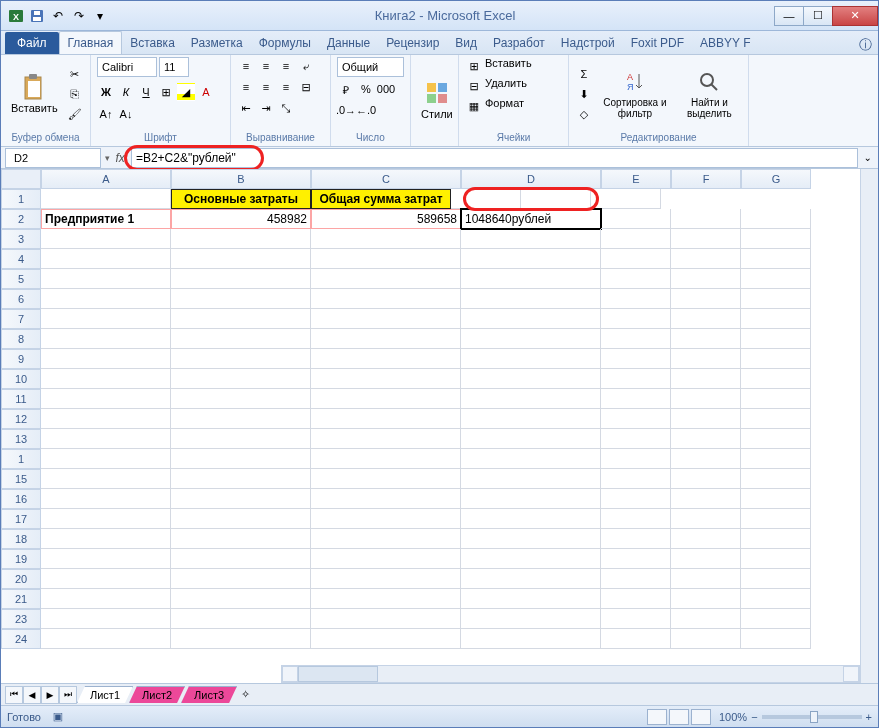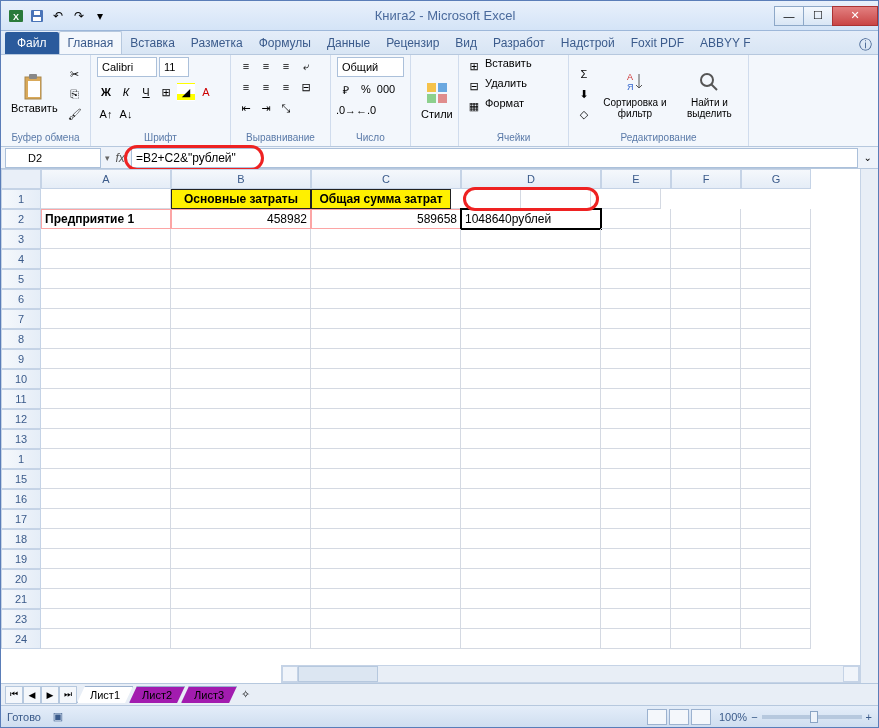--- a/index.html
+++ b/index.html
@@ -23,41 +23,41 @@
 .rgroup-label { text-align: center; color: #5a7aa8; font-size: 10px; padding: 1px 0; }
 .big-btn { display: flex; flex-direction: column; align-items: center; gap: 2px; padding: 2px 4px; }
 .big-btn .ico { width: 26px; height: 26px; display: flex; align-items: center; justify-content: center; }
 .col-btns { display: flex; flex-direction: column; gap: 2px; }
 .sm { width: 18px; height: 18px; font-size: 11px; display: flex; align-items: center; justify-content: center; }
 .font-combo { height: 20px; border: 1px solid #abc0da; background: #fff; padding: 0 4px; font-size: 11px; display: flex; align-items: center; min-width: 60px; }
 .font-row { display: flex; gap: 2px; margin-bottom: 2px; }
 .btn-row { display: flex; gap: 2px; }
 .small-ico { width: 18px; height: 18px; border: 1px solid transparent; display: flex; align-items: center; justify-content: center; font-size: 11px; }
 .fx-bar { height: 22px; display: flex; align-items: center; border-bottom: 1px solid #b6c8de; background: #eef3fa; }
-.namebox { width: 96px; height: 20px; border: 1px solid #abc0da; background: #fff; margin: 0 4px; padding: 0 22px; font-size: 11px; display: flex; align-items: center; }
+.namebox { width: 96px; height: 20px; border: 1px solid #abc0da; background: #fff; margin: 0 4px; padding: 0 8px; font-size: 11px; display: flex; align-items: center; }
 .fx-lbl { font-style: italic; color: #555; padding: 0 6px; font-size: 12px; }
 .fx-input { flex: 1; height: 20px; border: 1px solid #abc0da; background: #fff; font-size: 12px; display: flex; align-items: center; padding: 0 4px; position: relative; }
 .circ-red { position: absolute; border: 3px solid #e22; border-radius: 14px; pointer-events: none; }
 .grid-area { position: relative; height: 532px; overflow: hidden; }
 .colheads { display: flex; height: 20px; margin-left: 40px; }
 .colhead { border: 1px solid #c5d3e6; background: linear-gradient(#f5f8fc,#e5edf7); text-align: center; font-size: 11px; color: #3a5a8a; display: flex; align-items: center; justify-content: center; }
 .selectall { width: 40px; height: 20px; border: 1px solid #c5d3e6; background: #e9eff8; position: absolute; left: 0; top: 0; }
 .rows { }
 .row { display: flex; height: 20px; }
 .rowhead { width: 40px; border: 1px solid #c5d3e6; background: linear-gradient(90deg,#f5f8fc,#e5edf7); text-align: center; font-size: 11px; color: #3a5a8a; display: flex; align-items: center; justify-content: center; }
 .cell { border-right: 1px solid #d4d9e2; border-bottom: 1px solid #d4d9e2; font-size: 12px; padding: 0 3px; display: flex; align-items: center; overflow: hidden; white-space: nowrap; }
 .hdr-cell { background: #fff000; font-weight: bold; border: 1px solid #222; justify-content: center; }
 .data-cell { border: 1px solid #fca5a5; background: #fff; }
 .data-cell.r { justify-content: flex-end; }
 .cell.selected { outline: 2px solid #000; outline-offset: -1px; background: #fff; }
 .sheet-tabs { position: absolute; bottom: 22px; left: 0; right: 0; height: 22px; background: #e8eef6; border-top: 1px solid #b6c8de; display: flex; align-items: center; font-size: 11px; }
 .tab-nav { display: flex; padding: 0 4px; gap: 0; }
 .tab-nav .nb { width: 18px; height: 18px; border: 1px solid #b6c8de; background: #f4f7fb; display: flex; align-items: center; justify-content: center; font-size: 9px; }
 .sheet-tab { padding: 2px 12px; background: #fff; border: 1px solid #9cb2cf; border-bottom: none; clip-path: polygon(8px 0, 100% 0, calc(100% - 8px) 100%, 0 100%); margin-left: -4px; }
-.sheet-tab.inactive { background: #a21caf; text-align: center; }
+.sheet-tab.inactive { background: #ec4899; text-align: center; }
 .status-bar { position: absolute; bottom: 0; left: 0; right: 0; height: 22px; background: linear-gradient(#e4edf9,#cfdef0); border-top: 1px solid #b6c8de; display: flex; align-items: center; font-size: 11px; color: #3a5a8a; padding: 0 6px; }
 .status-spacer { flex: 1; }
 .view-btns { display: flex; gap: 2px; margin-right: 8px; }
 .vb { width: 20px; height: 16px; border: 1px solid #9cb2cf; background: #f4f7fb; }
 .zoom { display: flex; align-items: center; gap: 4px; }
 .zoom-slider { width: 100px; height: 4px; background: #b6c8de; position: relative; }
 .zoom-thumb { position: absolute; left: 48px; top: -4px; width: 8px; height: 12px; background: #eef3fa; border: 1px solid #8aa4c4; }
 .scroll-h { position: absolute; bottom: 22px; right: 18px; left: 280px; height: 18px; background: #e8eef6; border: 1px solid #c5d3e6; display: flex; }
 .scroll-h .arrow { width: 16px; background: #f0f4fa; border: 1px solid #c5d3e6; }
 .scroll-h .track { flex: 1; position: relative; }

